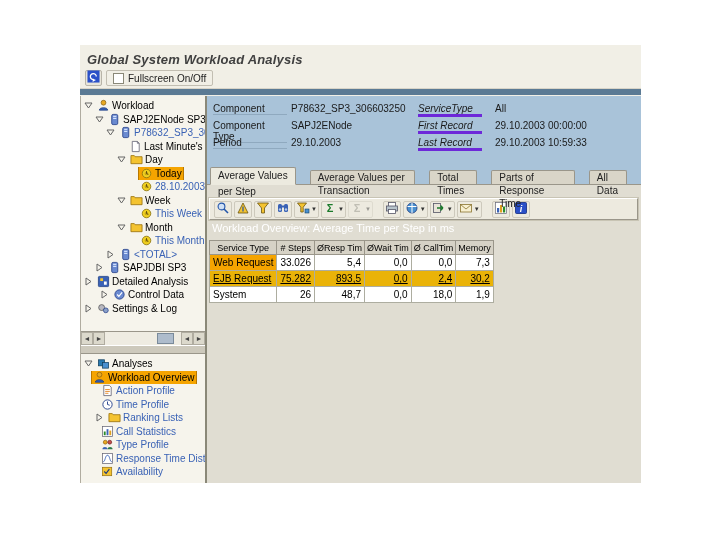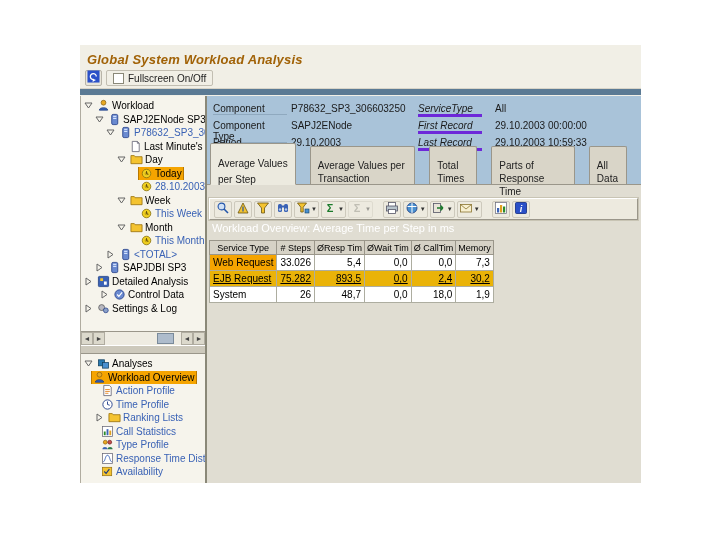--- a/index.html
+++ b/index.html
@@ -1,20 +1,20 @@
 <!DOCTYPE html>
 <html><head>
 <meta charset="utf-8">
 <style>
   html,body{margin:0;padding:0;}
   body{width:720px;height:540px;background:#ffffff;font-family:"Liberation Sans",sans-serif;position:relative;overflow:hidden;}
   .app{position:absolute;left:80px;top:45px;width:561px;height:438px;background:#f1efe6;}
   
   .titlebar{height:23px;padding:5px 0 0 7px;box-sizing:border-box;}
-  .titlebar .ttl{color:#a16207;font-size:13px;font-weight:bold;font-style:italic;letter-spacing:.2px;}
+  .titlebar .ttl{color:#404040;font-size:13px;font-weight:bold;font-style:italic;letter-spacing:.2px;}
   
   .top-toolbar{height:21px;background:#f1efe6;border-bottom:1px solid #d8d4c8;display:flex;align-items:center;gap:4px;padding-left:5px;box-sizing:border-box;}
   .tb-ibtn{width:17px;height:16px;display:inline-flex;align-items:center;justify-content:center;border:1px solid #b8b4a8;background:#e8e5da;border-radius:2px;padding:0;}
   .fs-btn{display:inline-flex;align-items:center;gap:4px;font-size:10px;color:#222;background:#f1efe6;border:1px solid #c2beb2;border-radius:2px;height:16px;padding:0 6px;font-family:"Liberation Sans",sans-serif;}
   .chk{width:9px;height:9px;background:#fff;border:1px solid #8a8878;display:inline-block;}
   .dark-bar{height:6px;background:#5b7a94;}
   
   .main{position:absolute;top:51px;bottom:0;left:0;right:0;display:flex;}
   .left{width:127px;min-width:127px;position:relative;background:#f6f4ec;border-right:2px solid #8a8878;border-left:1px solid #b0aca0;display:flex;flex-direction:column;box-sizing:border-box;}
   .tree{overflow:hidden;padding-top:3px;}
@@ -37,21 +37,21 @@
   
   .content{flex:1;position:relative;background:#e0ddd2;overflow:hidden;}
   .info{position:absolute;top:0;left:0;right:0;height:88px;background:#a9c3d9;font-size:10px;color:#1a1a1a;}
   .irow{position:absolute;left:0;right:0;height:13px;}
   .il{position:absolute;left:6px;width:74px;border-bottom:1px solid #8fa9bf;}
   .iv{position:absolute;left:84px;text-align:right;}
   .il2{position:absolute;left:211px;width:64px;border-bottom:3px solid #6d28d9;font-style:italic;}
   .iv2{position:absolute;left:288px;}
   .it2{position:absolute;left:341px;}
   .tabs{position:absolute;top:71px;left:3px;height:17px;display:flex;align-items:flex-end;z-index:3;}
-  .tab{font-size:10px;color:#222;background:#d9d5c8;border:1px solid #9a968a;border-bottom:none;border-radius:2px 2px 0 0;height:13px;line-height:13px;padding:12px 7px;margin-right:14px;cursor:default;}
+  .tab{font-size:10px;color:#222;background:#d9d5c8;border:1px solid #9a968a;border-bottom:none;border-radius:2px 2px 0 0;height:13px;line-height:13px;padding:0 7px;margin-right:14px;cursor:default;}
   .tab.active{background:#eceadf;height:16px;line-height:16px;position:relative;margin-bottom:-1px;border-bottom:1px solid #eceadf;}
   .cbody{position:absolute;top:88px;left:0;right:0;bottom:0;background:#e0ddd2;border-top:1px solid #9a968a;}
   
   .alv{position:absolute;top:13px;left:2px;right:3px;height:22px;background:#edeadf;border:1px solid #ffffff;border-right-color:#9a968a;border-bottom-color:#9a968a;box-shadow:0 0 0 1px #c8c4b4;display:flex;align-items:center;gap:2px;padding-left:4px;box-sizing:border-box;}
   .alv-btn{height:17px;display:inline-flex;align-items:center;justify-content:center;background:#edeadf;border:1px solid #cdc9bc;border-radius:2px;padding:0 1px;}
   .alv-btn svg{width:14px;height:14px;}
   .alv-btn .dd{font-size:6px;color:#333;margin-left:1px;}
   .alv-btn.disabled{opacity:.45;}
   .sep{width:6px;}
   .tbl-title{position:absolute;top:37px;left:5px;color:#ffffff;font-size:11px;}

